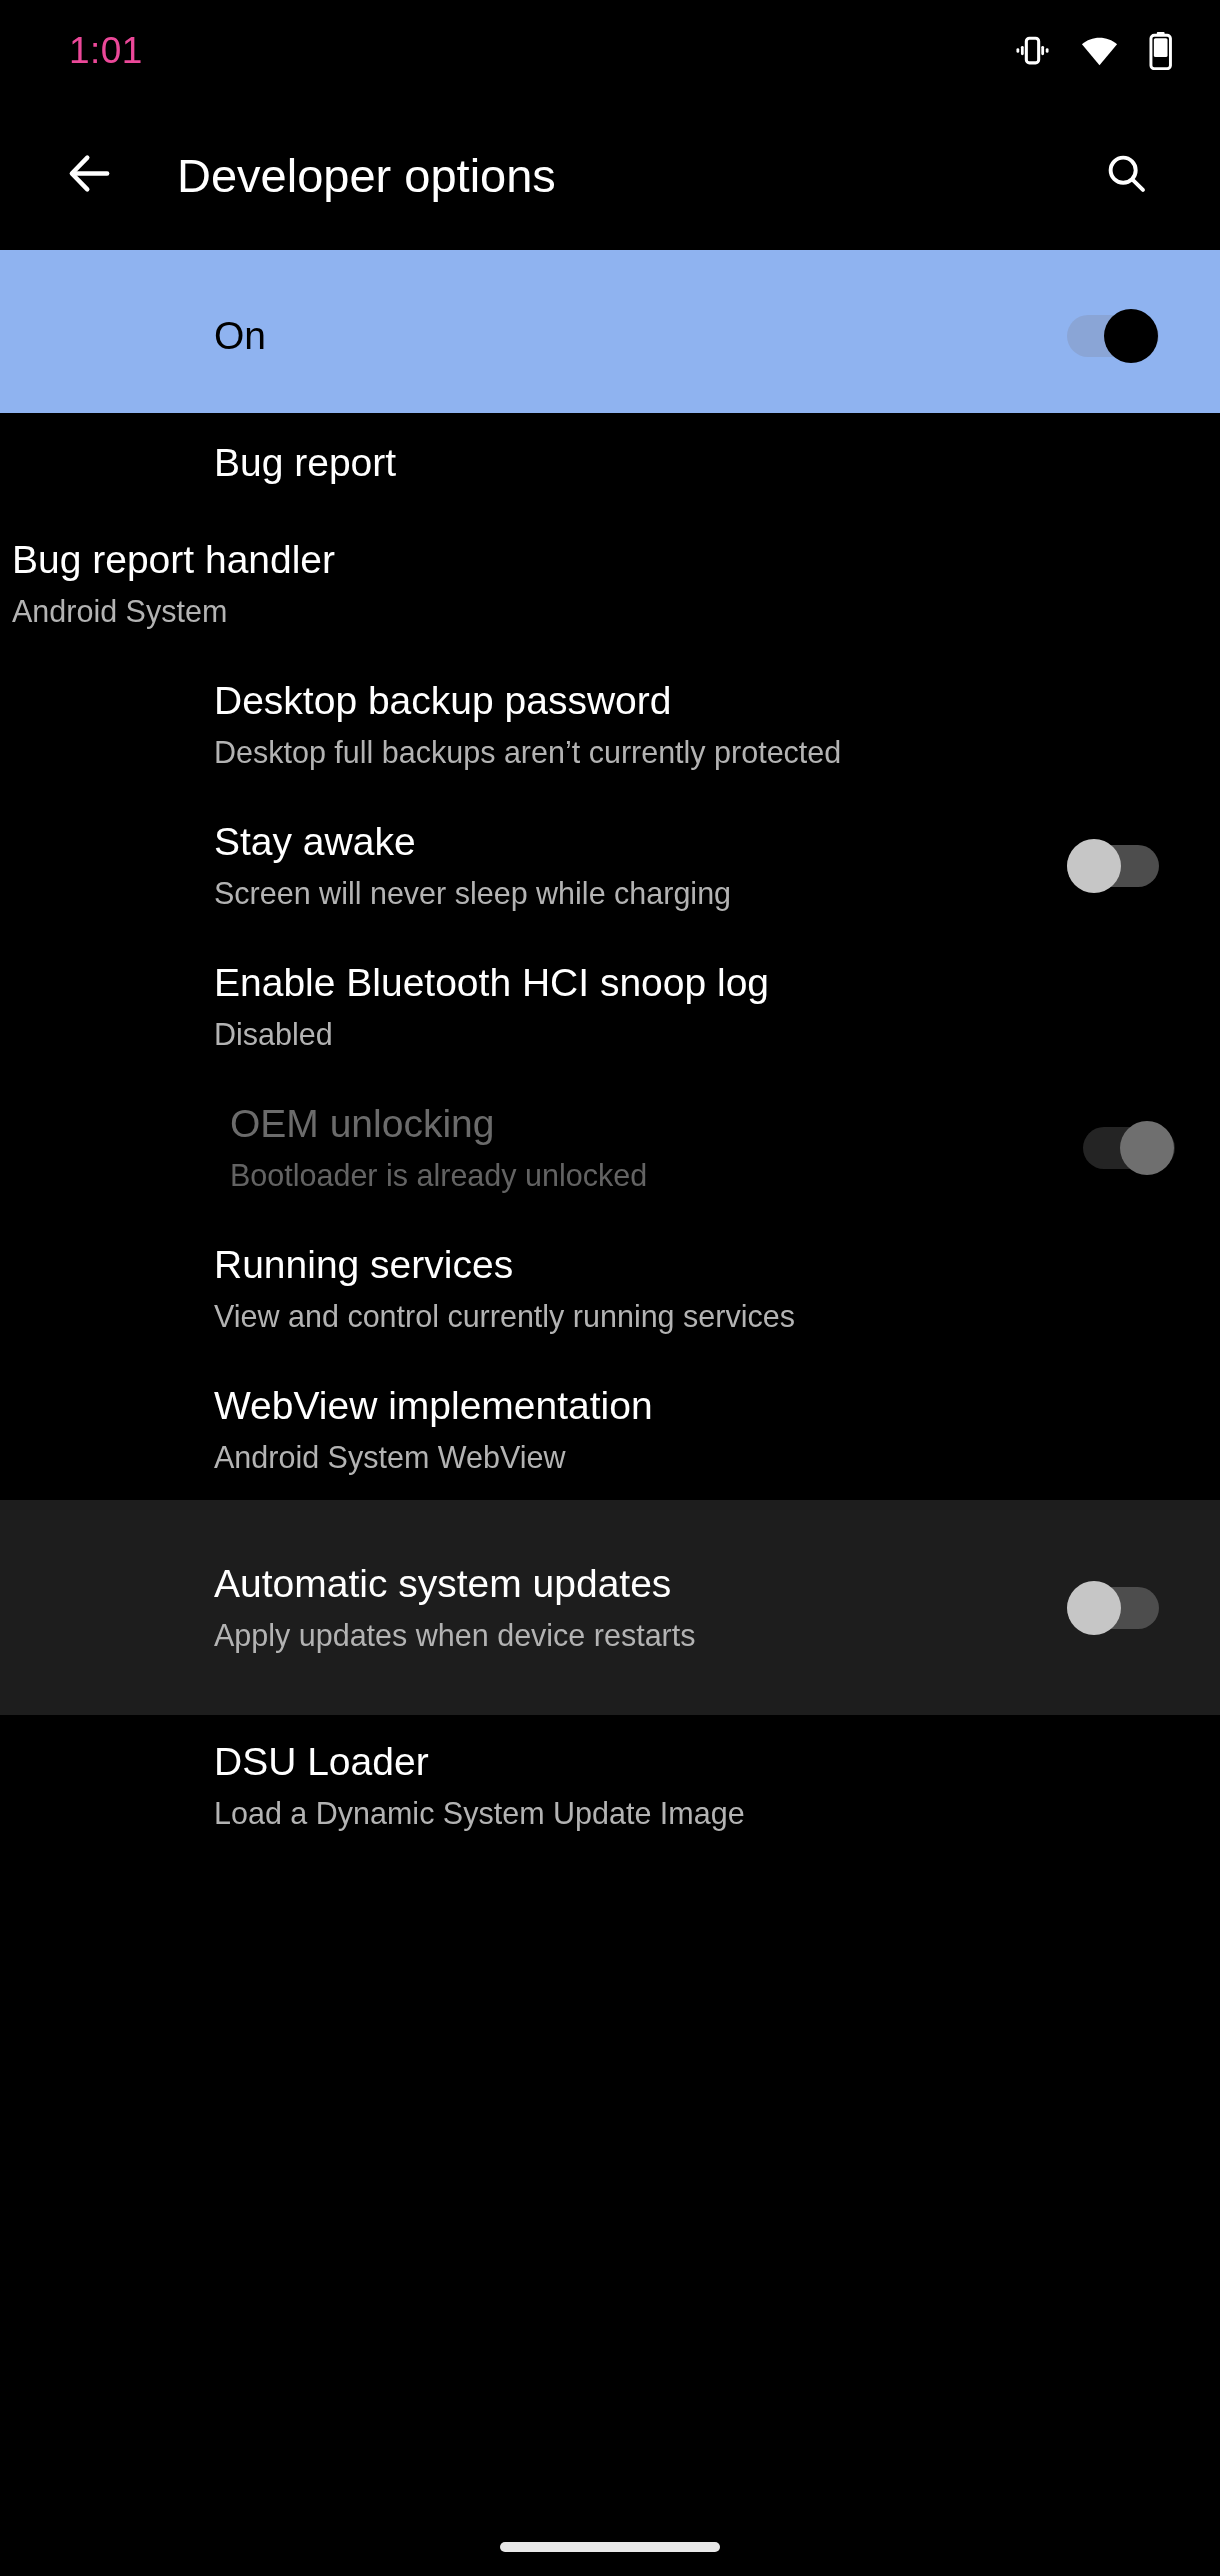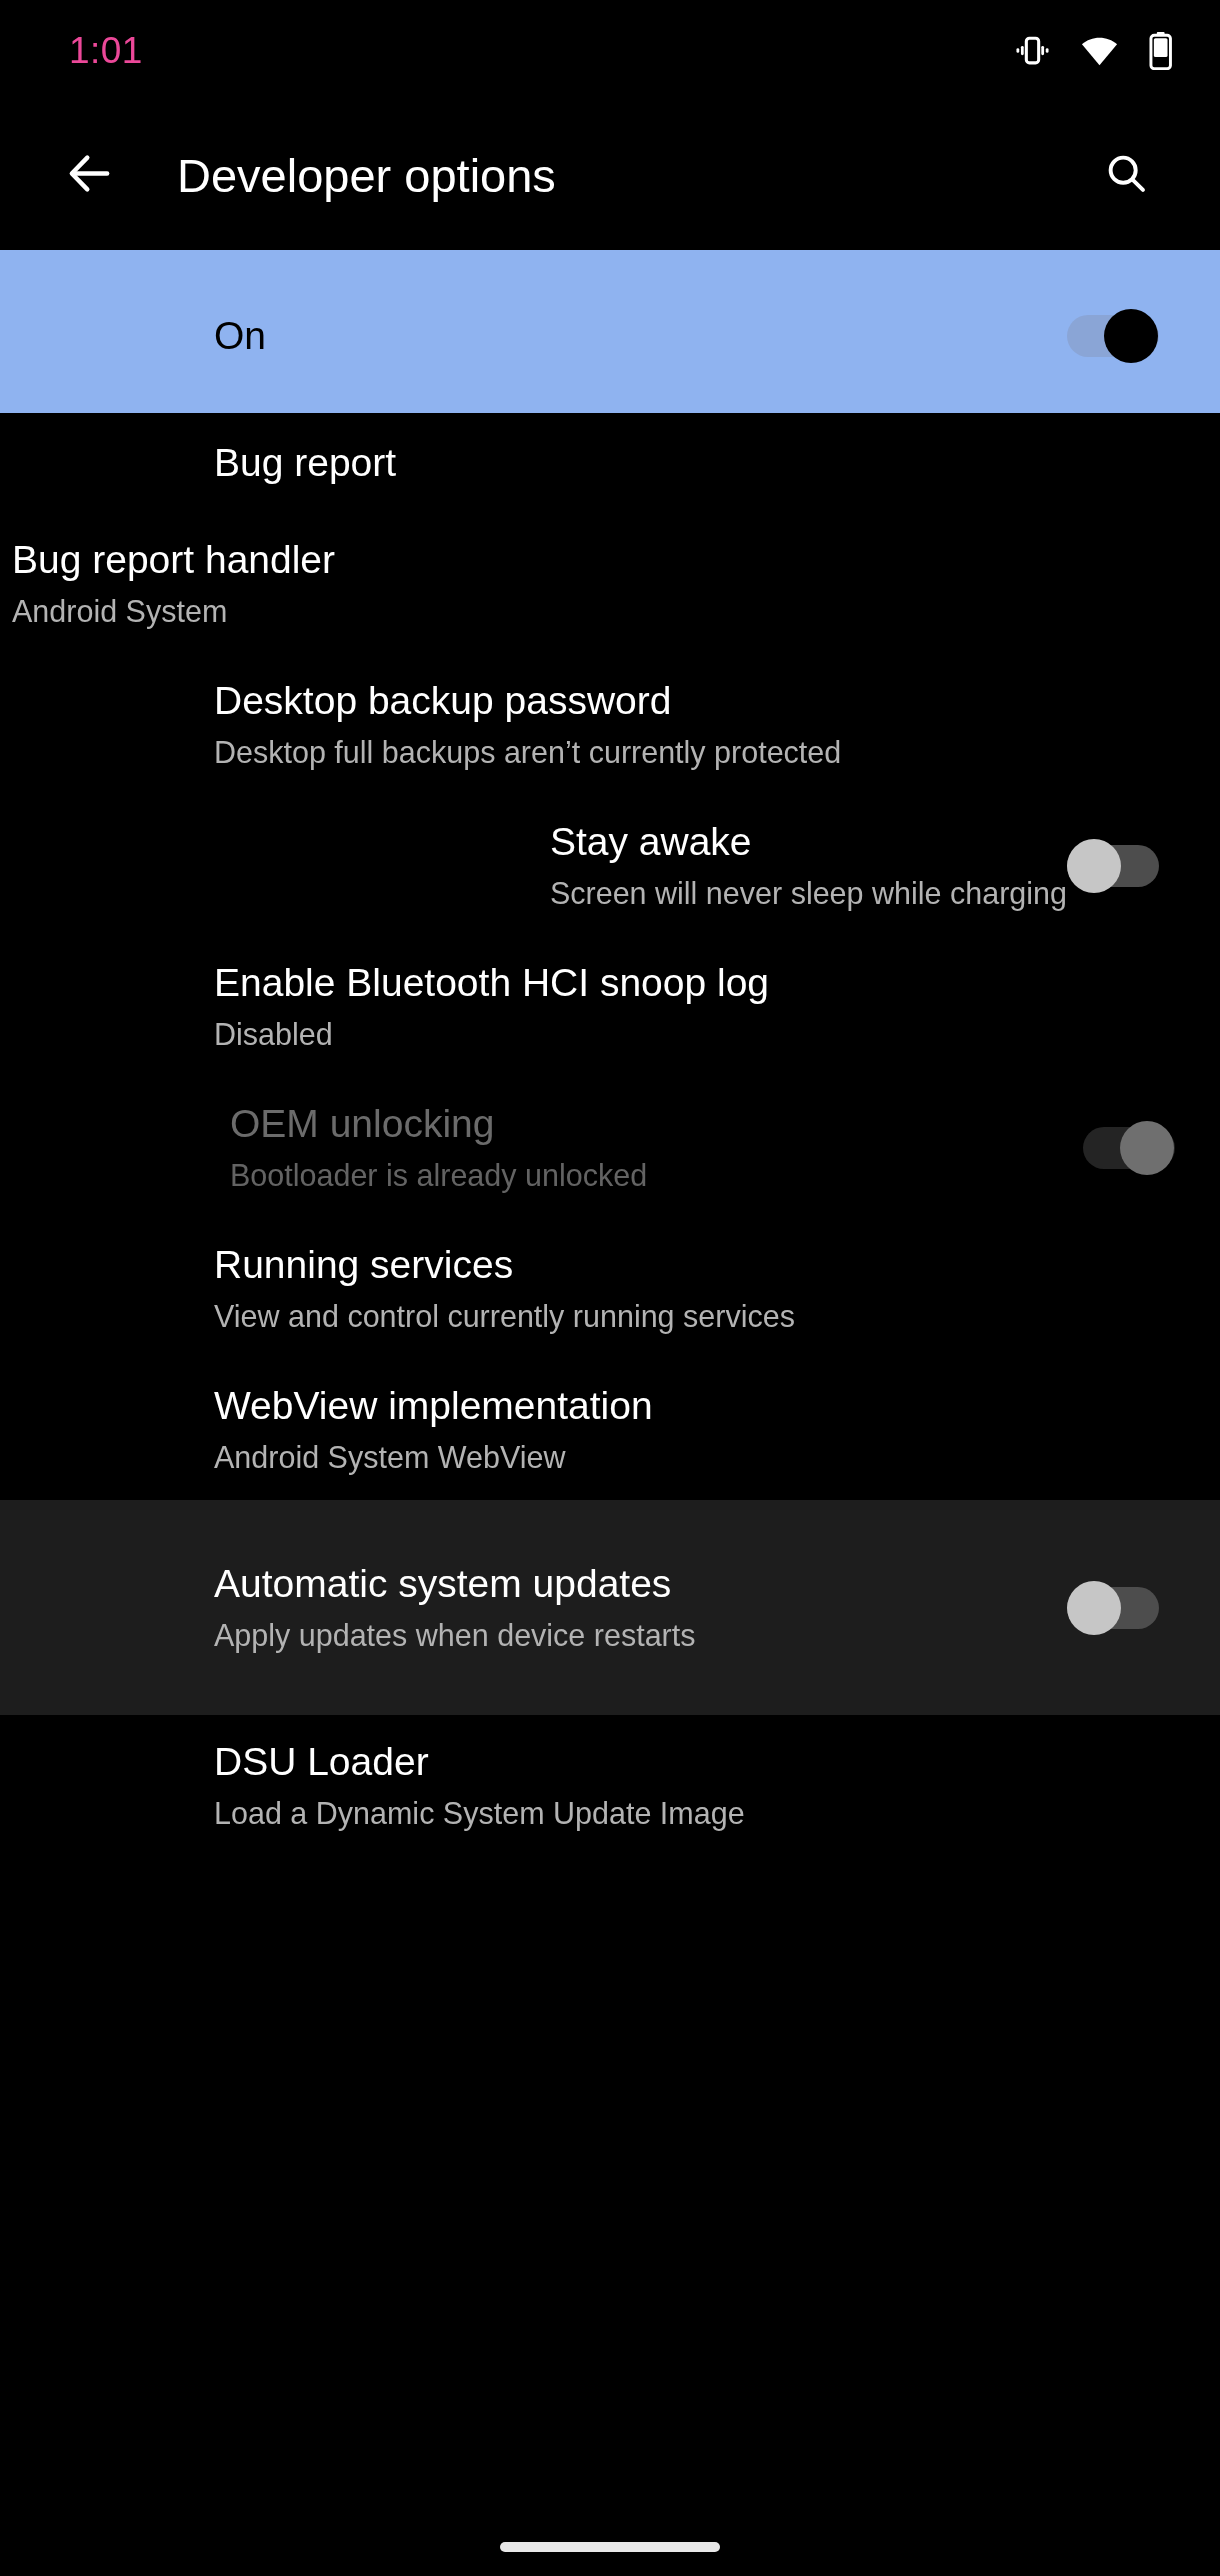--- a/index.html
+++ b/index.html
@@ -178,21 +178,21 @@
       </div>
     </div>
 
     <div class="row" style="height:141px;">
       <div class="row-text">
         <div class="row-title">Desktop backup password</div>
         <div class="row-sub">Desktop full backups aren’t currently protected</div>
       </div>
     </div>
 
-    <div class="row" style="height:141px;justify-content:flex-end;">
+    <div class="row" style="height:141px;">
       <div class="row-text">
         <div class="row-title">Stay awake</div>
         <div class="row-sub">Screen will never sleep while charging</div>
       </div>
       <span class="sw sw-off">
         <span class="track"></span>
         <span class="thumb"></span>
       </span>
     </div>
 

